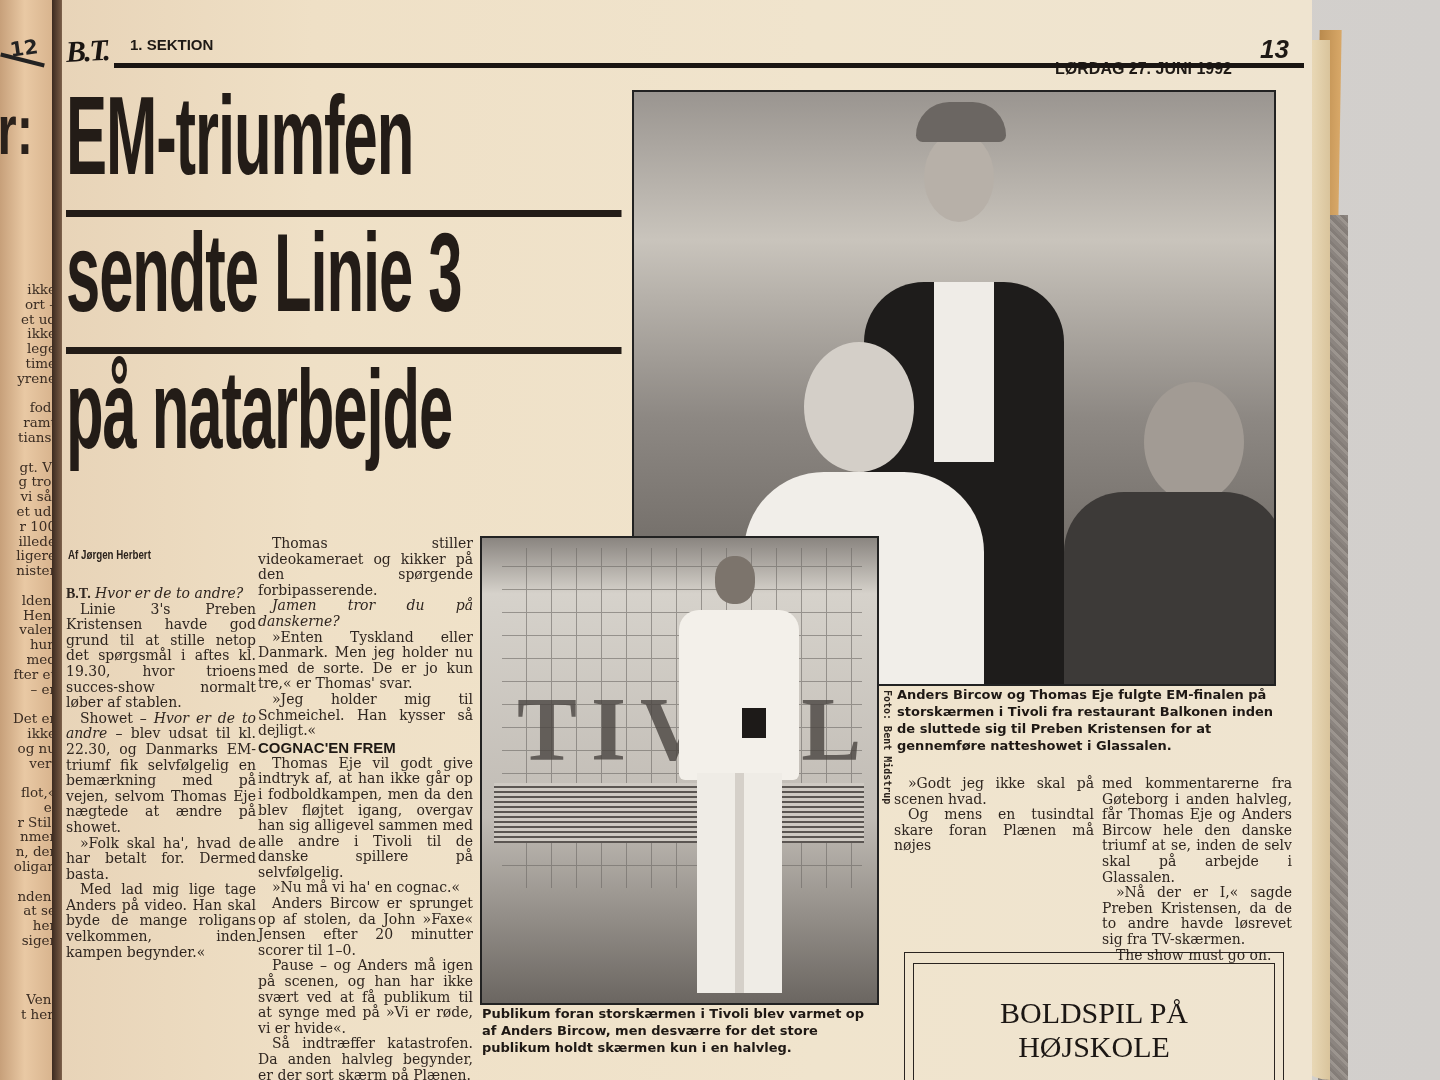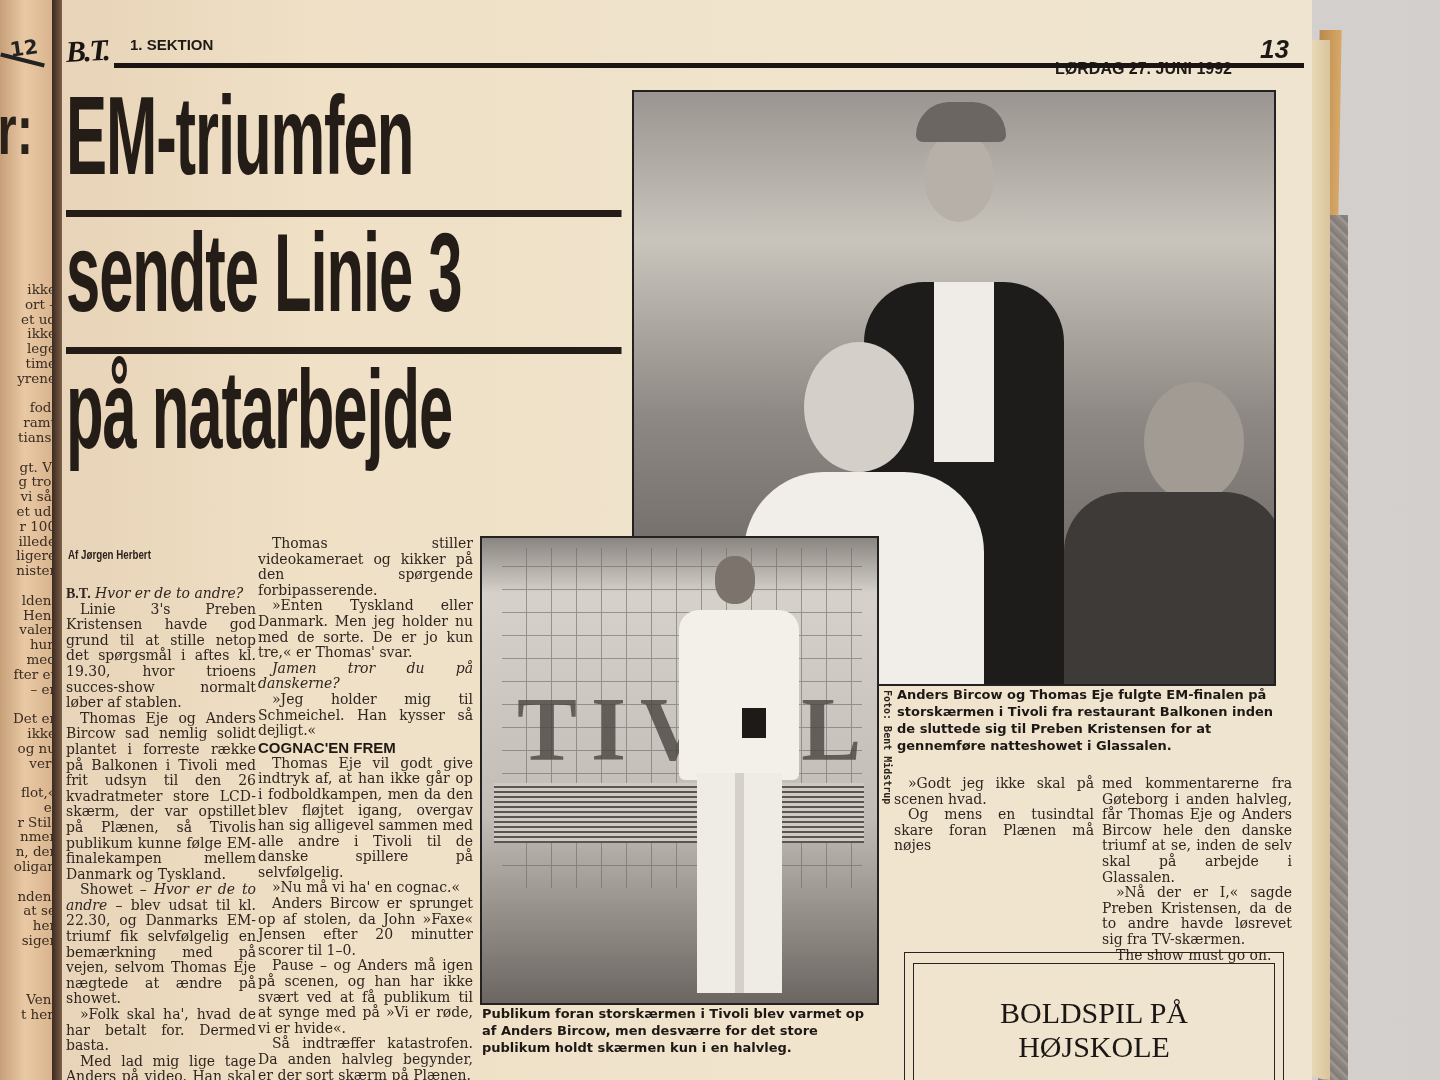--- a/index.html
+++ b/index.html
@@ -140,31 +140,30 @@
     <div class="hl-line">EM-triumfen</div>
     <div class="hl-line">sendte Linie 3</div>
     <div class="hl-line">på natarbejde</div>
   </div>
 
   <div class="byline">Af Jørgen Herbert</div>
 
   <div class="col col1">
     <p class="noind"><span class="bt-lead">B.T.</span> <em>Hvor er de to andre?</em></p>
     <p>Linie 3's Preben Kristensen havde god grund til at stille netop det spørgsmål i aftes kl. 19.30, hvor trioens succes-show normalt løber af stablen.</p>
-    <p>Thomas Eje og Anders Bircow sad nemlig solidt plantet i forreste række på Balkonen i Tivoli med frit udsyn til den 26 kvadratmeter store LCD-skærm, der var opstillet på Plænen, så Tivolis publikum kunne følge EM-finalekampen mellem Danmark og Tyskland.</p>
     <p><span>Showet – </span><em>Hvor er de to andre</em><span> – blev udsat til kl. 22.30, og Danmarks EM-triumf fik selvfølgelig en bemærkning med på vejen, selvom Thomas Eje nægtede at ændre på showet.</span></p>
     <p>»Folk skal ha', hvad de har betalt for. Dermed basta.</p>
     <p>Med lad mig lige tage Anders på video. Han skal byde de mange roligans velkommen, inden kampen begynder.«</p>
 
   </div>
 
   <div class="col col2">
     <p>Thomas stiller videokameraet og kikker på den spørgende forbipasserende.</p>
+    <p><em>Jamen tror du på danskerne?</em></p>
     <p>»Enten Tyskland eller Danmark. Men jeg holder nu med de sorte. De er jo kun tre,« er Thomas' svar.</p>
-    <p><em>Jamen tror du på danskerne?</em></p>
     <p>»Jeg holder mig til Schmeichel. Han kysser så dejligt.«</p>
     <p class="subhead">COGNAC'EN FREM</p>
     <p>Thomas Eje vil godt give indtryk af, at han ikke går op i fodboldkampen, men da den blev fløjtet igang, overgav han sig alligevel sammen med alle andre i Tivoli til de danske spillere på selvfølgelig.</p>
     <p>»Nu må vi ha' en cognac.«</p>
     <p>Anders Bircow er sprunget op af stolen, da John »Faxe« Jensen efter 20 minutter scorer til 1–0.</p>
     <p>Pause – og Anders må igen på scenen, og han har ikke svært ved at få publikum til at synge med på »Vi er røde, vi er hvide«.</p>
     <p>Så indtræffer katastrofen. Da anden halvleg begynder, er der sort skærm på Plænen.</p>
   </div>
 
   <div class="photo-top people-top">

